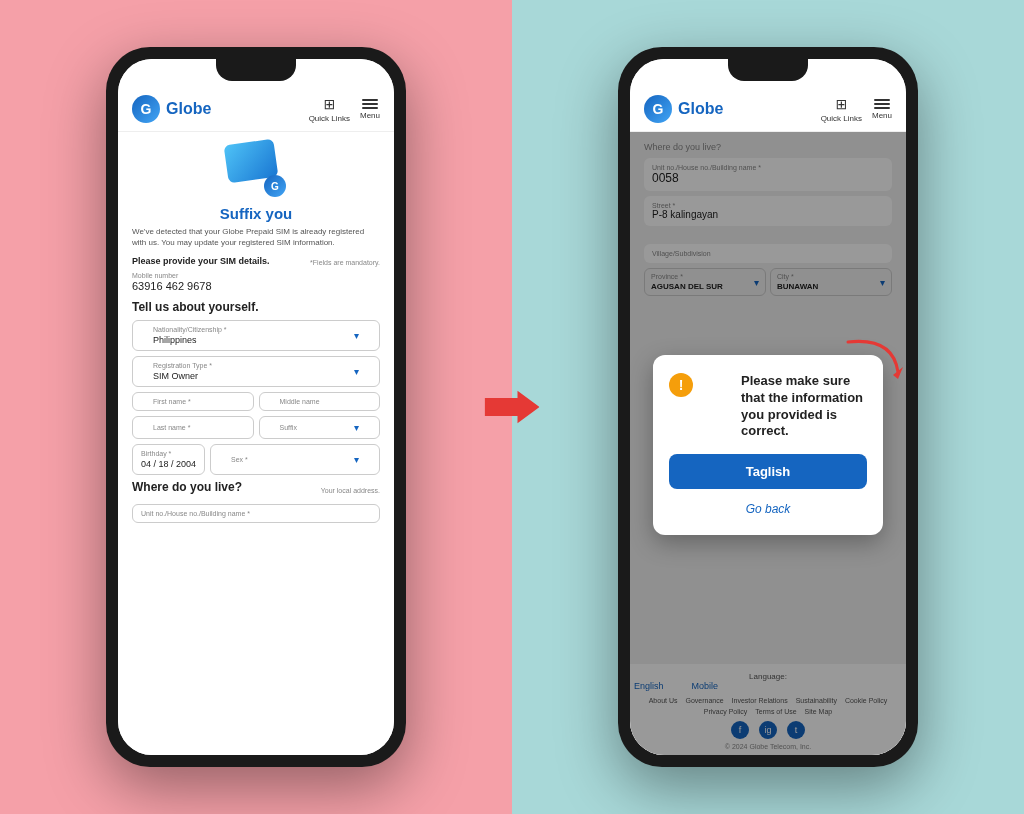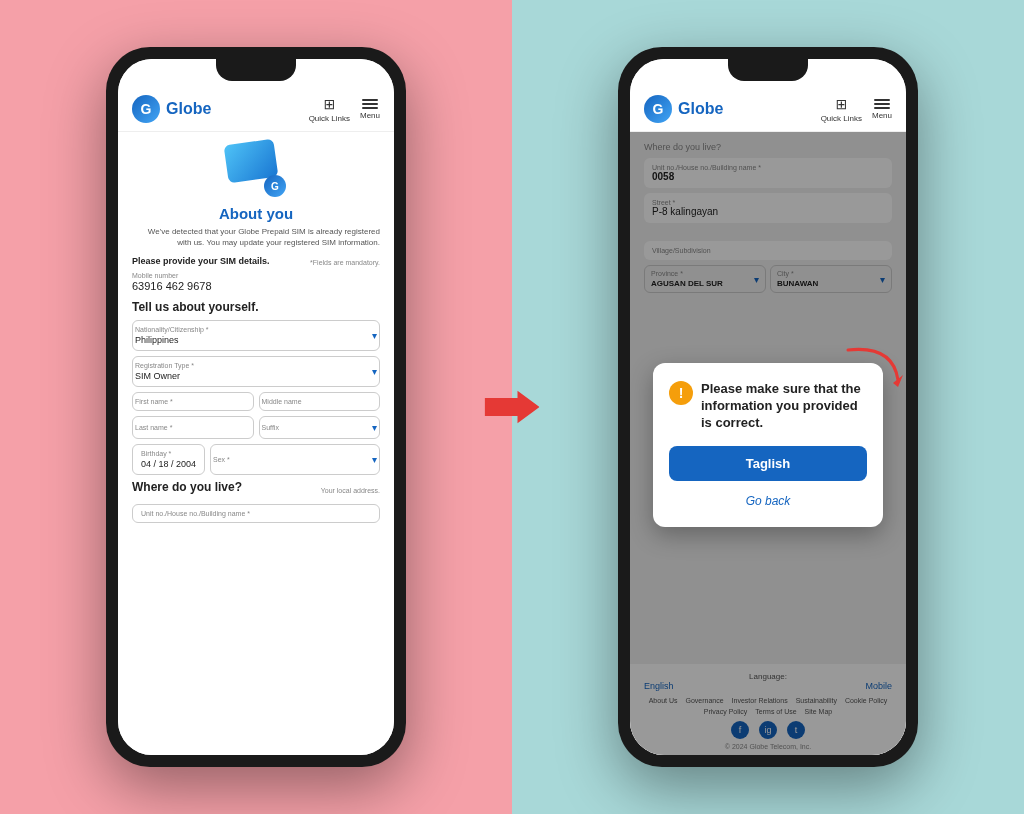--- a/index.html
+++ b/index.html
@@ -180,21 +180,21 @@
 
     .about-title {
       text-align: center;
       font-size: 15px;
       font-weight: 700;
       color: #1565c0;
       margin-bottom: 4px;
     }
 
     .about-desc {
-      text-align: right;
+      text-align: left;
       font-size: 8px;
       color: #555;
       line-height: 1.4;
       margin-bottom: 8px;
     }
 
     .sim-details-label {
       font-size: 9px;
       font-weight: 700;
       color: #222;
@@ -224,21 +224,21 @@
     .section-label {
       font-size: 12px;
       font-weight: 700;
       color: #222;
       margin-bottom: 6px;
     }
 
     .form-field {
       border: 1px solid #ccc;
       border-radius: 6px;
-      padding: 5px 2px;
+      padding: 5px 20px;
       margin-bottom: 5px;
       display: flex;
       align-items: center;
       justify-content: space-between;
       background: white;
     }
 
     .field-label {
       font-size: 7px;
       color: #888;
@@ -371,20 +371,21 @@
       color: white;
       font-weight: 900;
       font-size: 14px;
     }
 
     .modal-title {
       font-size: 13px;
       font-weight: 700;
       color: #222;
       line-height: 1.3;
+      margin-left: 40px;
     }
 
     .proceed-btn {
       width: 100%;
       background: #1565c0;
       color: white;
       border: none;
       border-radius: 8px;
       padding: 10px;
       font-size: 13px;
@@ -419,22 +420,22 @@
       margin-bottom: 6px;
     }
 
     .lang-label {
       font-size: 8px;
       color: #555;
     }
 
     .lang-links {
       display: flex;
-      justify-content: space-between;
-      gap: 10px;
+      justify-content: flex-start;
+      gap: 28px;
     }
 
     .lang-link {
       font-size: 9px;
       color: #1565c0;
     }
 
     .footer-links {
       display: flex;
       flex-wrap: wrap;
@@ -510,21 +511,21 @@
 
       <div class="screen-content">
 
         <div class="hero-image">
           <div class="hero-img-placeholder">
             <div class="hero-card"></div>
             <div class="hero-globe-small">G</div>
           </div>
         </div>
 
-        <div class="about-title">About you</div>
+        <div class="about-title">Suffix you</div>
         <div class="about-desc">We've detected that your Globe Prepaid SIM is already registered with us. You may update your registered SIM information.</div>
 
         <div style="display:flex;justify-content:space-between;align-items:center;margin-bottom:4px;">
           <div class="sim-details-label">Please provide your SIM details.</div>
           <div class="mandatory-label">*Fields are mandatory.</div>
         </div>
 
         <div class="mobile-number-label">Mobile number</div>
         <div class="mobile-number-value">63916 462 9678</div>
 
@@ -619,21 +620,21 @@
         </div>
       </div>
 
       <div class="screen-content-right">
 
         <div class="form-bg">
           <div class="where-do-you-live">Where do you live?</div>
 
           <div style="background:white;border-radius:6px;padding:6px 8px;margin-bottom:5px;">
             <div style="font-size:7px;color:#888;">Unit no./House no./Building name *</div>
-            <div style="font-size:10px;color:#222;font-weight:bold;">0058</div>
+            <div style="font-size:12px;color:#222;">0058</div>
           </div>
 
           <div style="background:white;border-radius:6px;padding:6px 8px;margin-bottom:18px;">
             <div style="font-size:7px;color:#888;">Street *</div>
             <div style="font-size:10px;color:#222;">P-8 kalingayan</div>
           </div>
 
           <div style="background:white;border-radius:6px;padding:6px 8px;margin-bottom:5px;">
             <div style="font-size:7px;color:#888;">Village/Subdivision</div>
           </div>
@@ -667,21 +668,21 @@
             <svg class="red-curved-arrow" viewBox="0 0 60 50" xmlns="http://www.w3.org/2000/svg">
               <path d="M 5 5 Q 50 0 55 35" stroke="#e53935" stroke-width="3" fill="none" stroke-linecap="round"></path>
               <polygon points="50,38 60,30 55,42" fill="#e53935"></polygon>
             </svg>
 
             <button class="proceed-btn">Taglish</button>
             <button class="go-back-btn">Go back</button>
           </div>
         </div>
 
-        <div style="position:absolute;bottom:0;left:0;right:0;background:white;padding:8px 14px;">
+        <div style="position:absolute;bottom:0;left:0;right:0;background:white;padding:8px 4px;">
           <div class="lang-section">
             <div class="lang-label">Language:</div>
             <div class="lang-links">
               <span class="lang-link">English</span>
               <span class="lang-link">Mobile</span>
             </div>
           </div>
 
           <div class="footer-links">
             <span class="footer-link">About Us</span>

